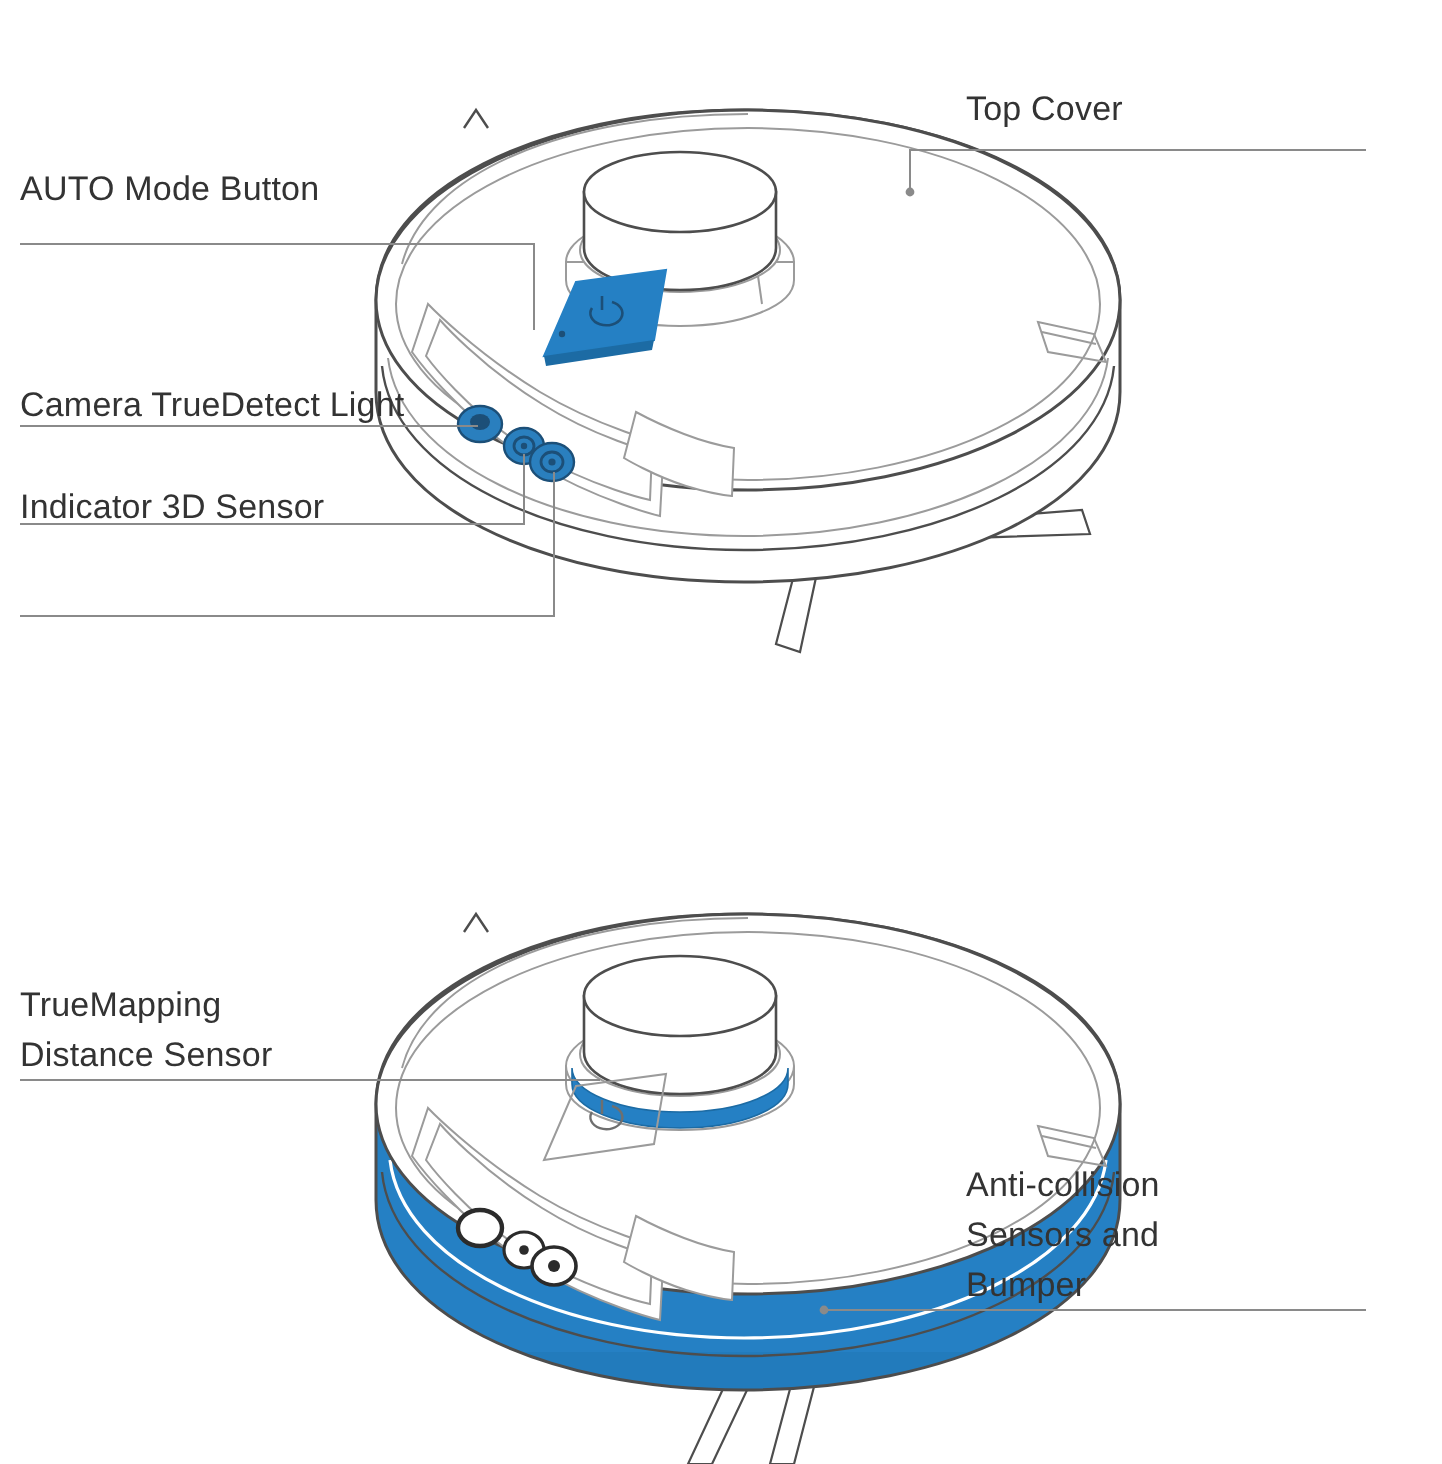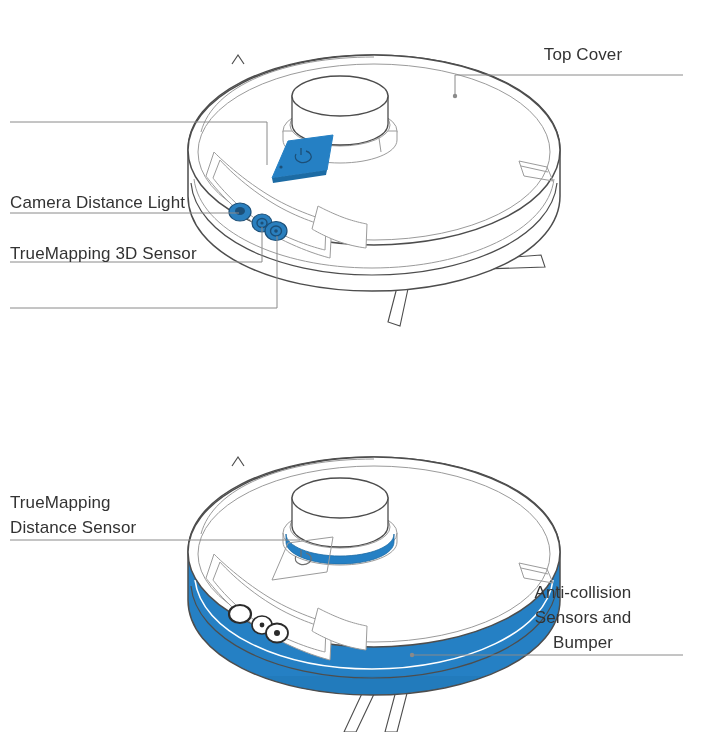--- a/index.html
+++ b/index.html
@@ -30,21 +30,21 @@
     display: block;
   }
   .callout {
     position: absolute;
     color: #333333;
     font-size: 17px;
     line-height: 25px;
     white-space: pre-line;
     letter-spacing: 0.1px;
   }
-  .callout.right-align { text-align: center; }
+  .callout.right-align { text-align: left; }
 </style>
 </head>
 <body>
 
 <div id="diagram-root">
 
   <svg class="figure" viewBox="0 0 721 732" aria-hidden="true">
     <defs>
       <clipPath id="clipTopBody">
         <path d="M188,150 C188,95 270,55 372,55 C475,55 560,95 560,150 L560,196 C560,251 475,291 372,291 C270,291 188,251 188,196 Z"></path>
@@ -200,24 +200,25 @@
 
     <g stroke="#8a8a8a" stroke-width="1" fill="none">
       <path d="M10,540 L300,540"></path>
       <path d="M683,655 L412,655"></path>
       <circle cx="412" cy="655" r="2.2" fill="#8a8a8a" stroke="none"></circle>
     </g>
   </svg>
 
   <div class="callout right-align" style="left:483px; top:42px; width:200px;">Top Cover</div>
 
-
-  <div class="callout" style="left:10px; top:190px; width:320px;">Camera Distance Light</div>
-
-  <div class="callout" style="left:10px; top:241px; width:320px;">TrueMapping 3D Sensor</div>
+  <div class="callout" style="left:10px; top:82px; width:300px;">AUTO Mode Button</div>
+
+  <div class="callout" style="left:10px; top:190px; width:320px;">Camera TrueDetect Light</div>
+
+  <div class="callout" style="left:10px; top:241px; width:320px;">Indicator 3D Sensor</div>
 
 
   <div class="callout right-align" style="left:483px; top:580px; width:200px;">Anti-collision
 Sensors and
 Bumper</div>
 
   <div class="callout" style="left:10px; top:490px; width:300px;">TrueMapping
 Distance Sensor</div>
 
 </div>

